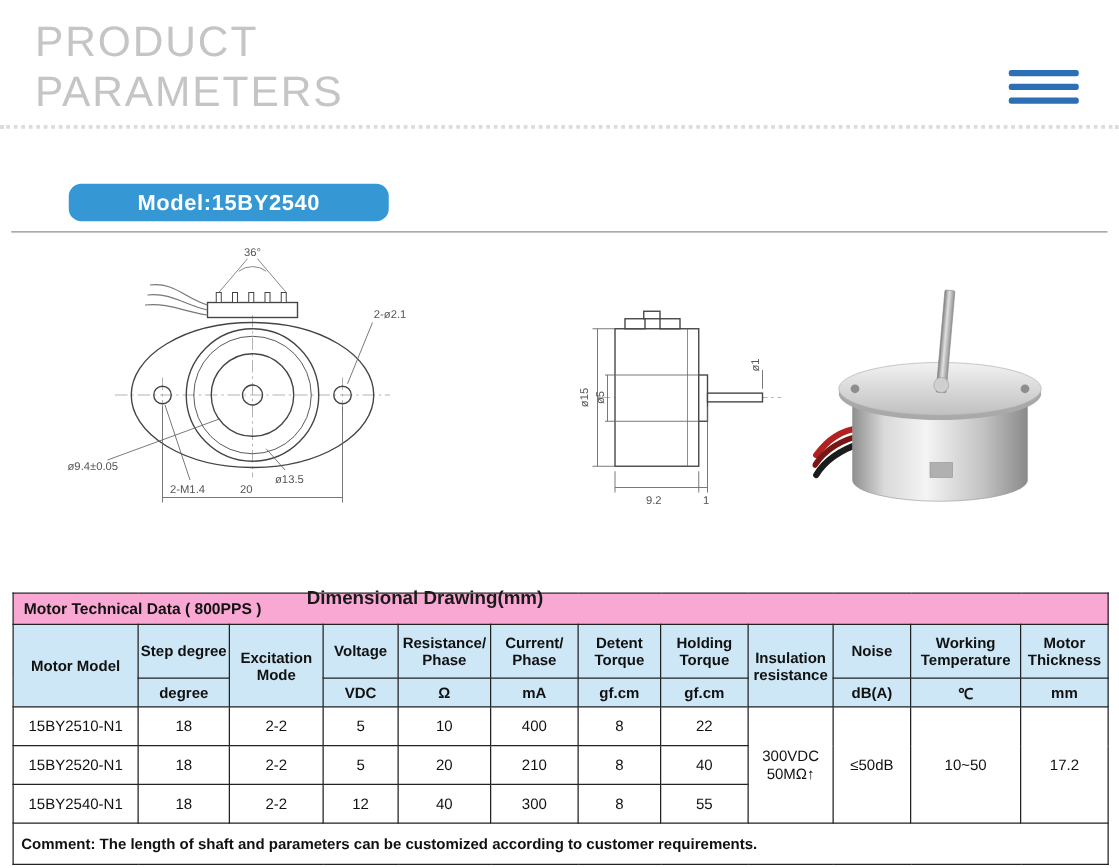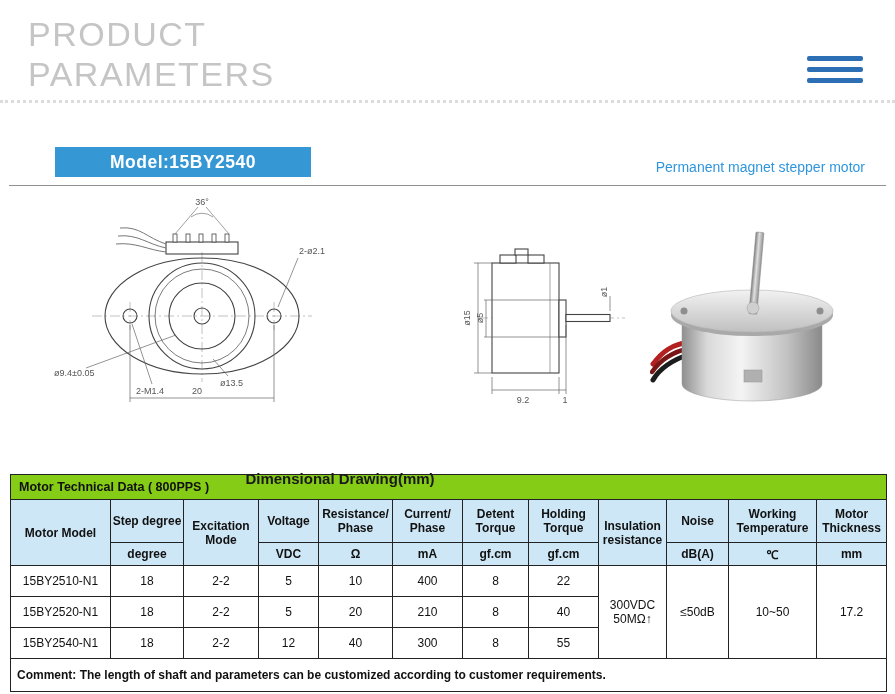--- a/index.html
+++ b/index.html
@@ -8,33 +8,33 @@
     font-family:"Liberation Sans",sans-serif;color:#111;
   }
   
   .header{position:relative;height:94px;}
   .page-title{padding:14px 0 0 28px;font-size:34px;line-height:40px;color:#c5c5c5;letter-spacing:1.5px;}
   .menu{position:absolute;top:56px;right:32px;width:56px;cursor:pointer;}
   .menu span{display:block;height:5px;background:#2c6fb5;border-radius:2px;margin-bottom:6px;}
   .dotted-rule{border-top:3px dotted #dcdcdc;margin-top:6px;}
   
   .model-row{margin-top:44px;display:flex;align-items:flex-end;justify-content:space-between;padding:0 30px 0 55px;}
-  .model-badge{background:#3598d5;color:#fff;font-weight:bold;font-size:17.5px;width:256px;height:30px;line-height:30px;text-align:center;letter-spacing:.5px;}
+  .model-badge{background:#3598d5;color:#fff;font-weight:bold;font-size:17.5px;width:256px;height:30px;line-height:30px;text-align:center;letter-spacing:.5px;border-radius:10px;}
   .model-sub{color:#2f96dd;font-size:14px;padding-bottom:2px;}
   .gray-rule{margin:8px 9px 0;border-top:1px solid #909090;}
   
   .drawings{position:relative;height:262px;}
   .fv{position:absolute;left:52px;top:8px;}
   .sv{position:absolute;left:420px;top:40px;}
   .ph{position:absolute;left:650px;top:36px;}
   .caption{position:absolute;left:160px;top:236px;width:360px;text-align:center;font-weight:bold;font-size:15px;color:#1a1a1a;margin-top:48px;}
   
   table.spec{border-collapse:collapse;table-layout:fixed;width:876px;margin:26px 0 0 10px;}
   table.spec td{border:1px solid #222;text-align:center;font-size:12px;padding:2px 1px;color:#111;vertical-align:middle;}
-  tr.title-row td{background:#84cc16;text-align:left;font-weight:bold;font-size:12.5px;padding:4px 8px;height:16px;}
+  tr.title-row td{background:#f9a8d4;text-align:left;font-weight:bold;font-size:12.5px;padding:4px 8px;height:16px;}
   tr.head td{background:#cde7f6;font-weight:bold;}
   tr.head.main td{height:38px;}
   tr.head.units td{height:18px;}
   tr.body-row td{height:26px;}
   tr.comment-row td{text-align:left;font-weight:bold;padding:9px 6px;font-size:12px;border-radius:16px;}
 </style>
 </head>
 <body>
 
 <div class="header">
@@ -45,21 +45,20 @@
   <div class="menu">
     <span></span>
     <span></span>
     <span></span>
   </div>
 </div>
 <div class="dotted-rule"></div>
 
 <div class="model-row">
   <div class="model-badge">Model:15BY2540</div>
-  <div class="model-sub">Permanent magnet stepper motor</div>
 </div>
 <div class="gray-rule"></div>
 
 <div class="drawings">
 
   <svg class="fv" width="300" height="235" viewBox="0 0 300 235">
     <g stroke="#999" stroke-width="0.6" stroke-dasharray="10 3 2 3">
       <line x1="40" y1="122" x2="260" y2="122"></line>
       <line x1="150" y1="58" x2="150" y2="188"></line>
       <line x1="78" y1="108" x2="78" y2="136"></line>

